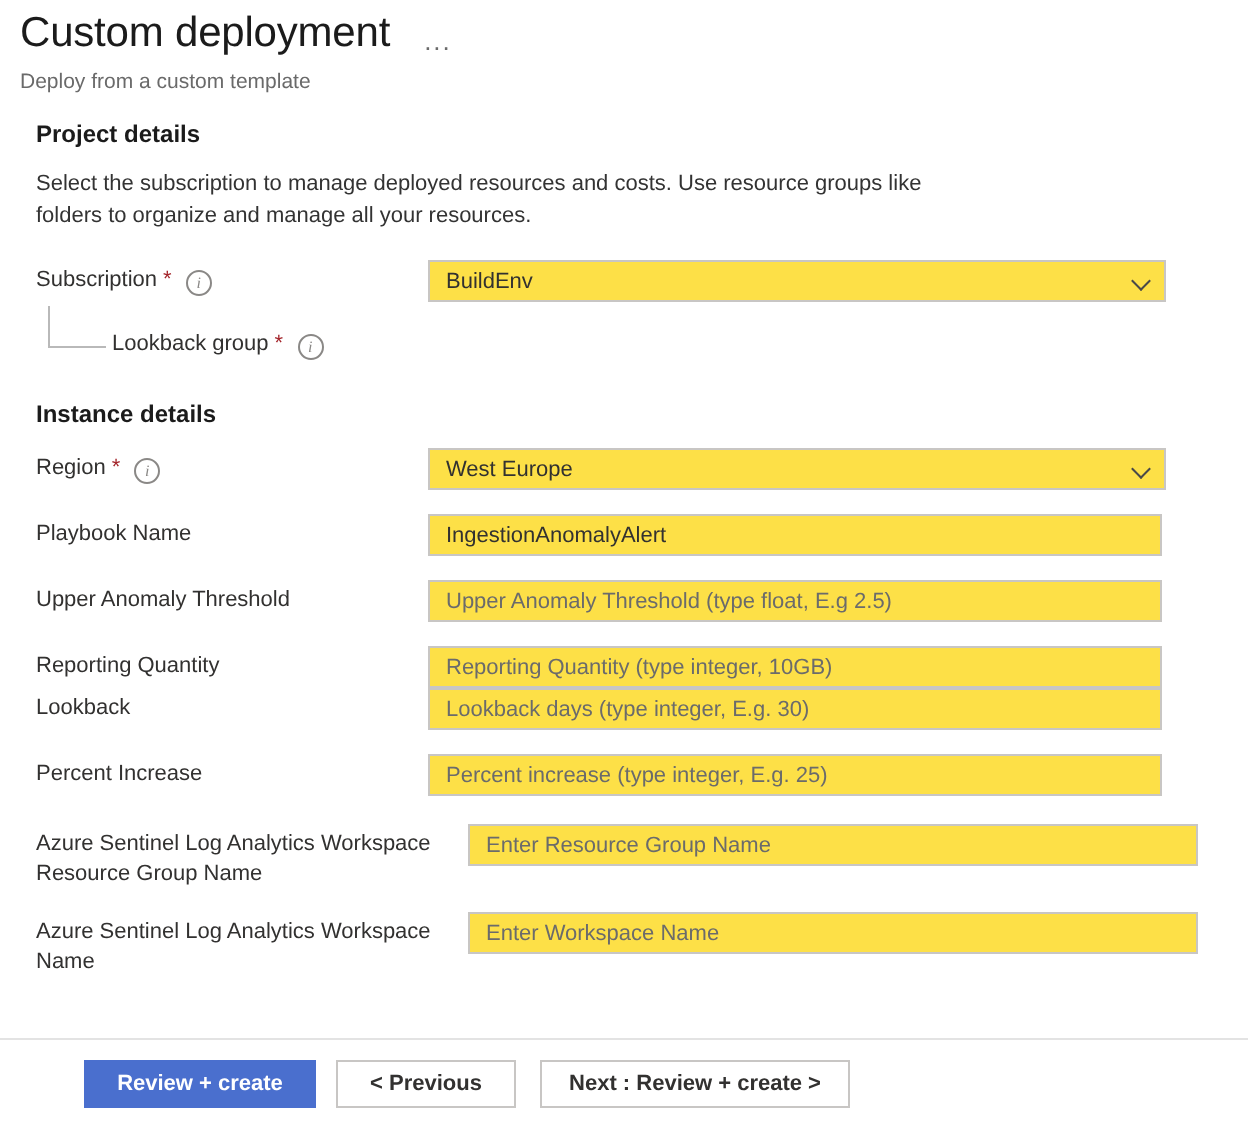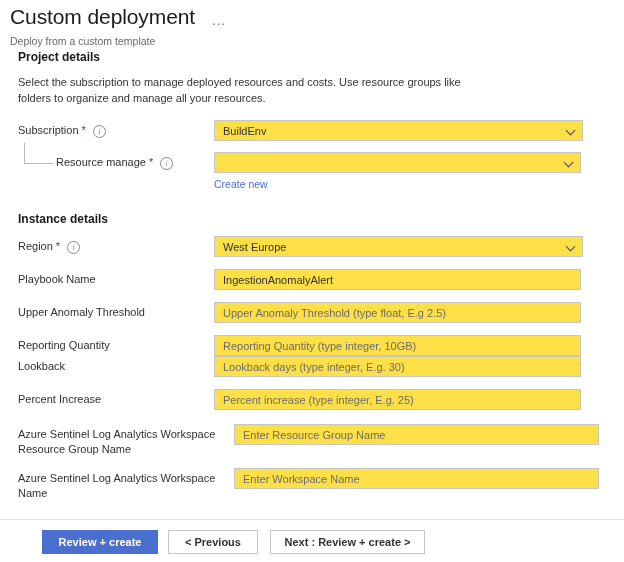--- a/index.html
+++ b/index.html
@@ -48,21 +48,21 @@
     font-size: 10.5px;
     color: #6a6a6a;
     padding: 4px 0 0 10px;
     line-height: 14px;
   }
 
   
   .form-area {
     position: absolute;
     left: 0;
-    top: 50px;
+    top: 60px;
     width: 528px;
   }
 
   .section-header {
     font-size: 12px;
     font-weight: bold;
     color: #1b1b1b;
     padding-left: 18px;
     margin-bottom: 10px;
   }
@@ -257,30 +257,23 @@
       <div class="ctrl-box dropdown">
         <span>BuildEnv</span>
         <span class="chev"></span>
       </div>
     </div>
   </div>
 
   <div class="field-row">
     <div class="field-label indented">
       <div class="tree-connector"></div>
-      <span class="label-text">Resource manage</span>
+      <span class="label-text">Lookback group</span>
       <span class="req-star">*</span>
       <span class="info-icon">i</span>
-    </div>
-    <div class="field-control">
-      <div class="ctrl-box dropdown wide">
-        <span></span>
-        <span class="chev"></span>
-      </div>
-      <span class="create-new-link">Create new</span>
     </div>
   </div>
 
   <div class="section-header" style="margin-top:20px;">Instance details</div>
 
   <div class="field-row" style="margin-bottom:12px;">
     <div class="field-label">
       <span class="label-text">Region</span>
       <span class="req-star">*</span>
       <span class="info-icon">i</span>

